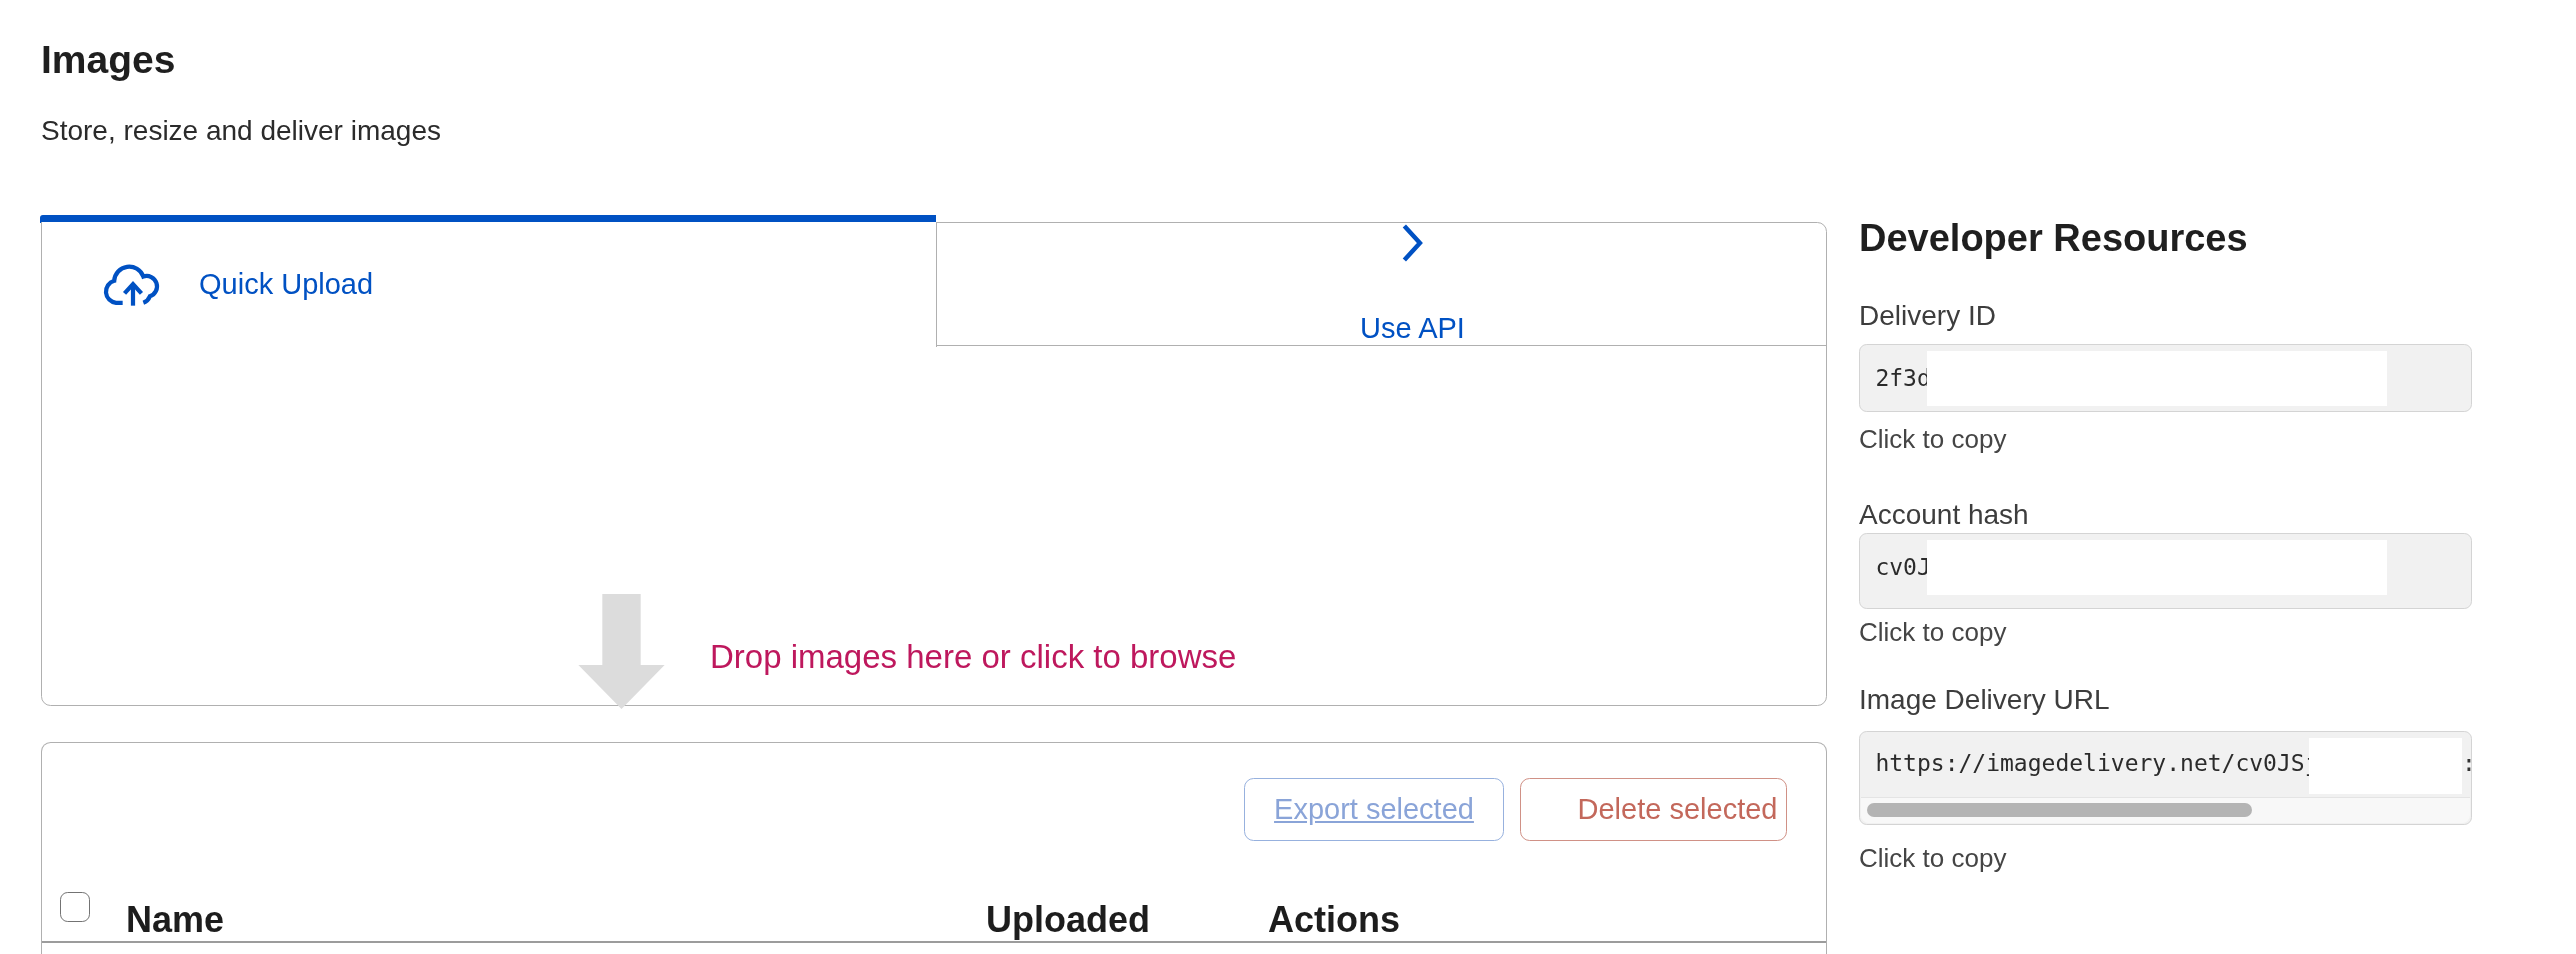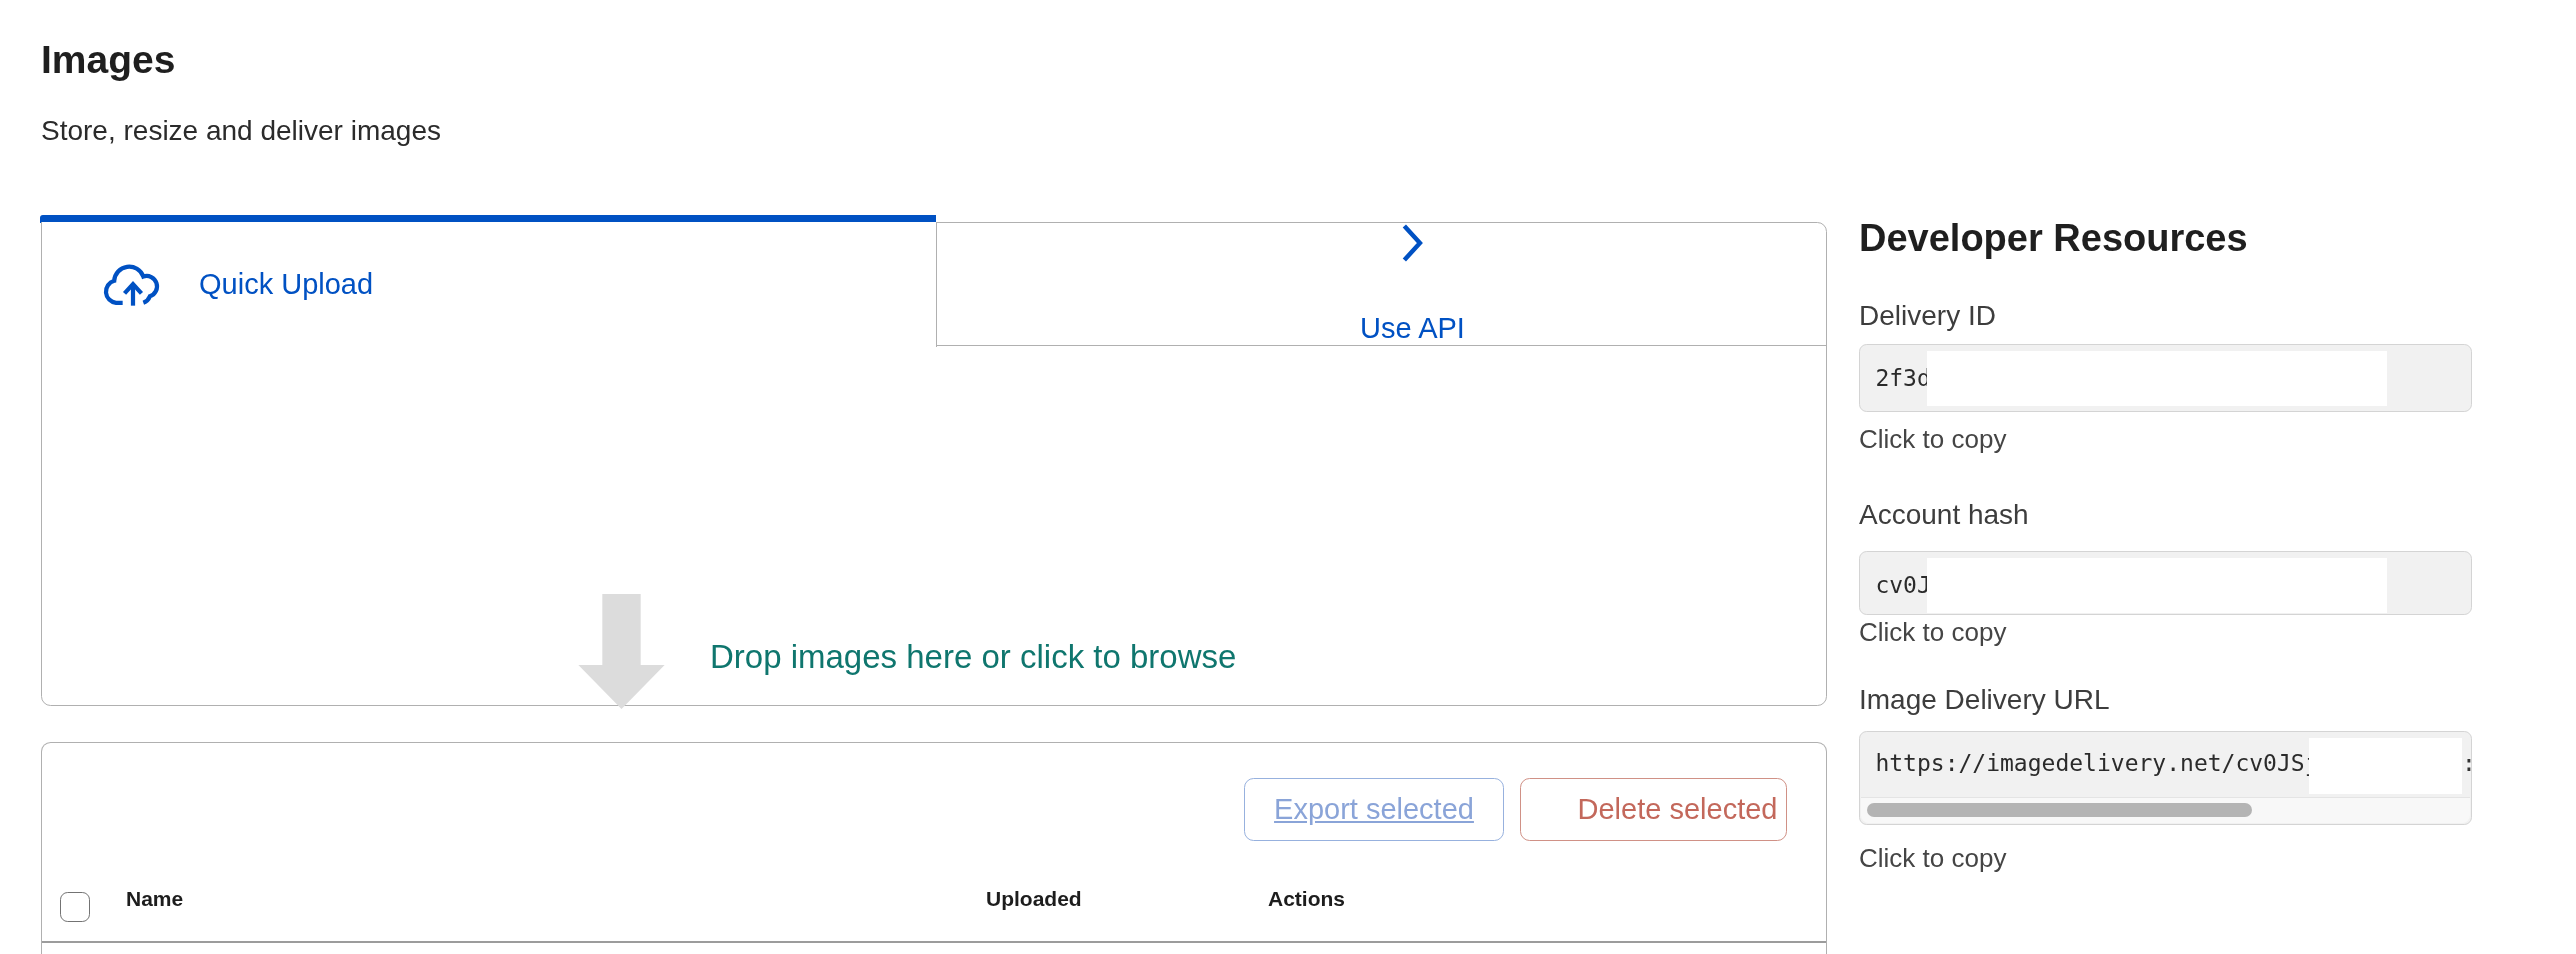--- a/index.html
+++ b/index.html
@@ -28,53 +28,53 @@
   }
   .tab-inactive{
     left:895px;right:0;top:0;height:123px;box-sizing:border-box;
     border-bottom:1px solid #b0b0b0;
     display:flex;align-items:center;padding-left:62px;gap:49px;cursor:pointer;flex-direction:column;
   }
   .tab-label{font-size:29px;color:#0051c3;white-space:nowrap;}
 
   .dropzone{left:0;top:124px;right:0;bottom:0;cursor:pointer;}
   .drop-arrow{left:536px;top:247px;}
-  .drop-label{left:668px;top:291px;font-size:33px;color:#0f766e;white-space:nowrap;}
+  .drop-label{left:668px;top:291px;font-size:33px;color:#be185d;white-space:nowrap;}
 
   
   .card2{
     left:41px;top:742px;width:1786px;height:213px;box-sizing:border-box;
     border:1px solid #b0b0b0;border-bottom:none;border-radius:9.6px 9.6px 0 0;background:#fff;
   }
   .btn{
     box-sizing:border-box;height:63px;background:#fff;border-radius:9.6px;
     display:flex;align-items:center;justify-content:center;
     font-size:29px;font-family:"Liberation Sans",sans-serif;cursor:pointer;
   }
   .btn-export{left:1202px;top:35px;width:260px;border:1.9px solid #97b1de;color:#8aa4d8;text-decoration:underline;}
   .btn-delete{left:1478px;top:35px;width:267px;border:1.9px solid #d09186;color:#c3685b;padding-left:48px;}
   .hdr-checkbox{
     left:18.3px;top:149px;width:30px;height:30px;box-sizing:border-box;
     border:1.9px solid #737373;border-radius:7.7px;background:#fff;cursor:pointer;
   }
-  .hdr-text{top:144px;font-size:21px;font-weight:700;color:#1d1d1d;white-space:nowrap;}
+  .hdr-text{top:156px;font-size:36px;font-weight:700;color:#1d1d1d;white-space:nowrap;}
   .hdr-name{left:84px;}
   .hdr-uploaded{left:944px;}
   .hdr-actions{left:1226px;}
   .hdr-line{left:0;top:198px;width:100%;height:1.9px;background:#9c9c9c;}
 
   
   .dr-heading{left:1859px;top:217px;font-size:38px;font-weight:700;color:#1f1f1f;white-space:nowrap;}
   .dr-label{left:1859px;font-size:28px;color:#3d3d3d;white-space:nowrap;}
   .dr-field{
     left:1859px;width:613px;box-sizing:border-box;background:#f1f1f1;
     border:1px solid #d4d4d4;border-radius:7.7px;cursor:pointer;
   }
   .dr-field-1{top:344px;height:68px;}
-  .dr-field-2{top:551px;height:64px;padding-left:24px;}
+  .dr-field-2{top:533px;height:76px;padding-left:24px;}
   .dr-field-3{top:731px;height:94px;}
   .mono-val{
     left:15.4px;top:0;height:66px;line-height:66px;
     font-family:"DejaVu Sans Mono", monospace;font-size:23px;color:#2b2b2b;white-space:nowrap;
   }
   .mono-val-url{height:62px;line-height:62px;}
   .redact{background:#ffffff;top:5.8px;height:55px;}
   .redact-1,.redact-2{left:67px;width:460px;}
   .redact-3{left:449px;width:153px;height:56px;}
   .url-fragment{

